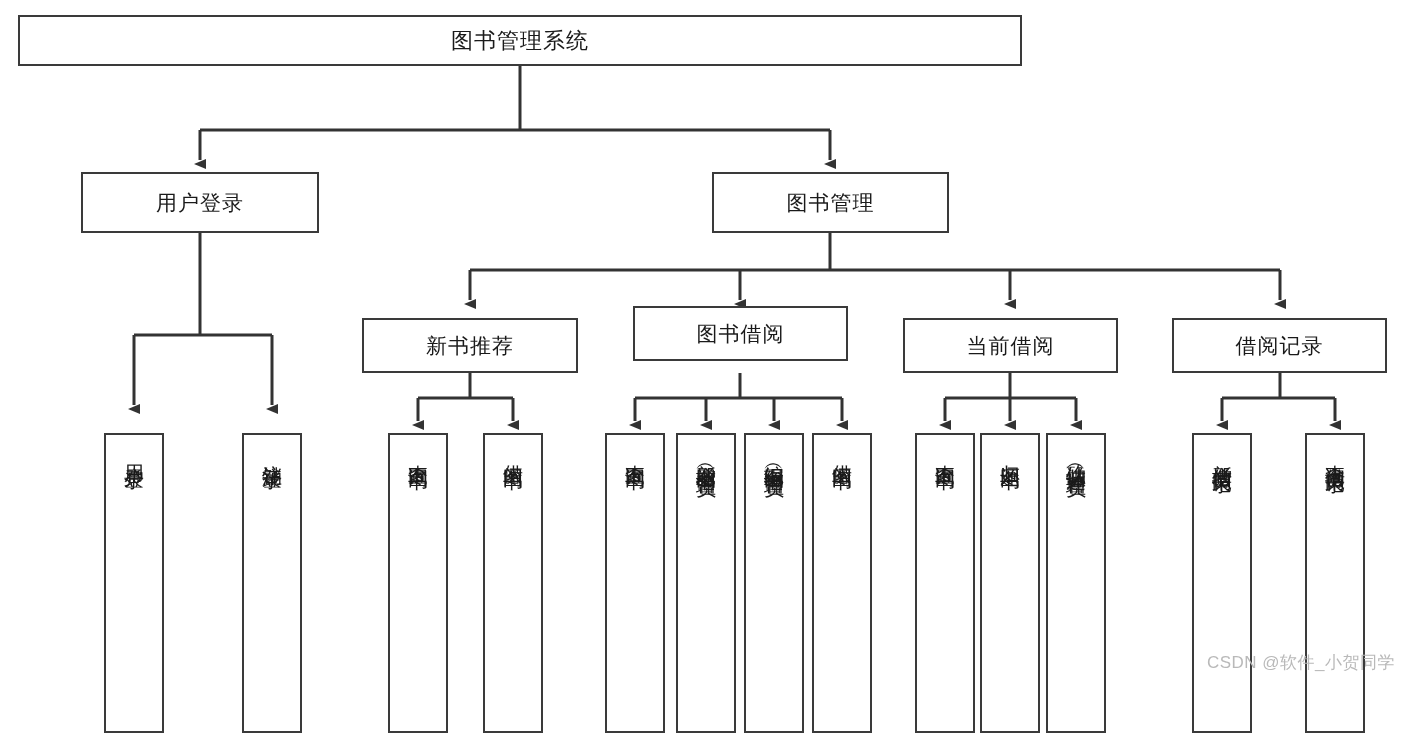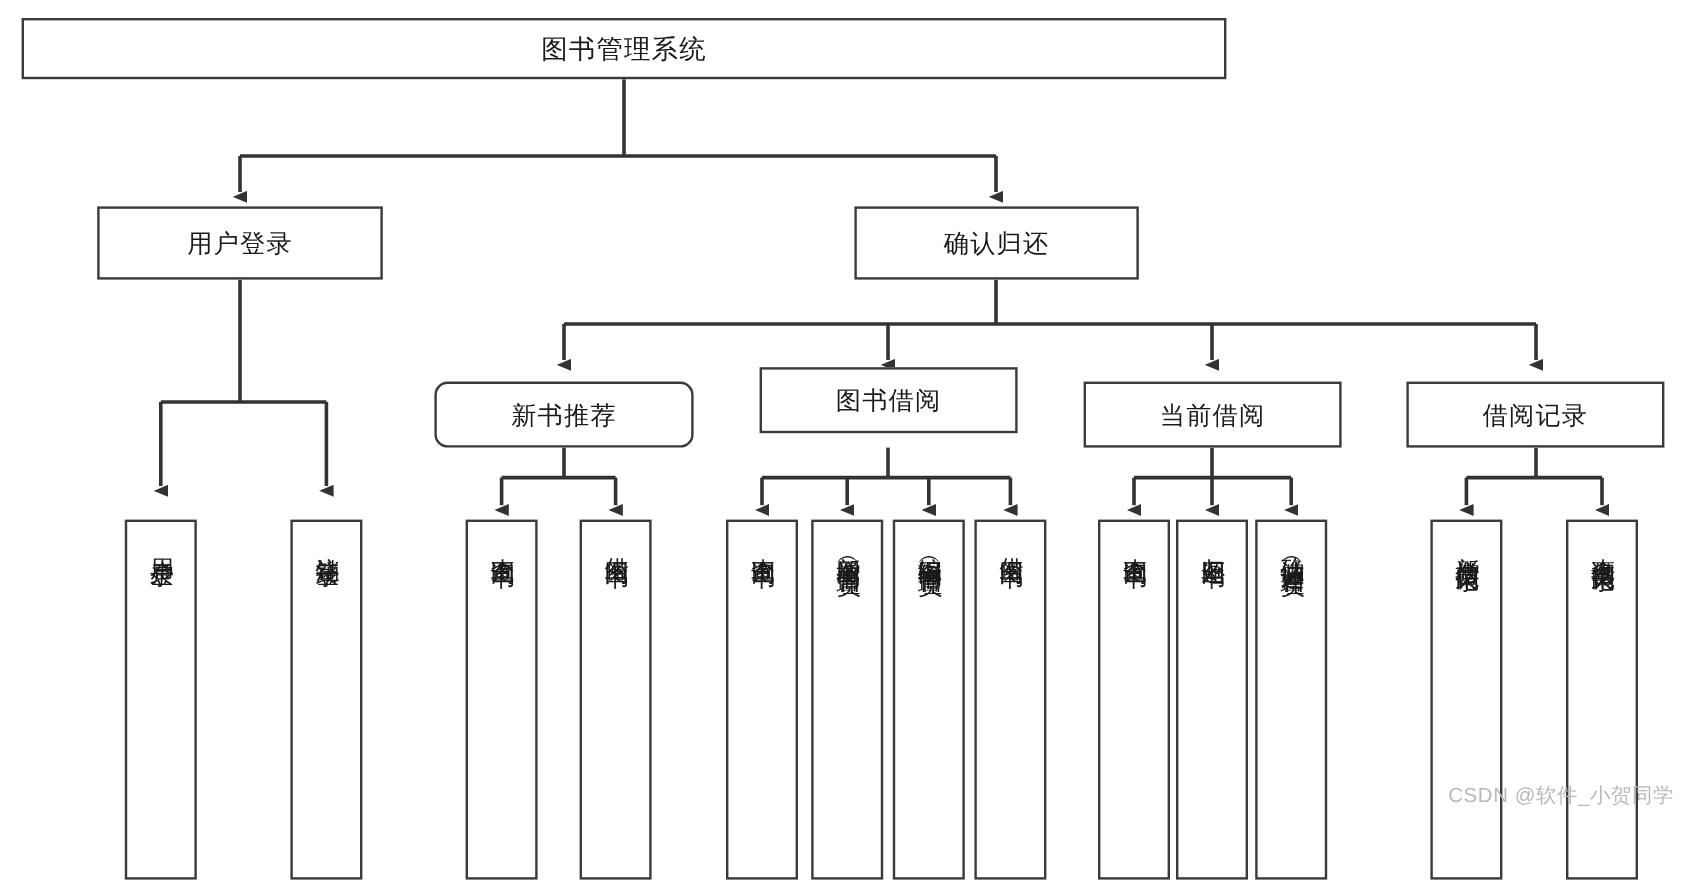--- a/index.html
+++ b/index.html
@@ -75,24 +75,24 @@
   </svg>
 
   <div class="node root" style="left:18px;top:15px;width:1004px;height:51px;">
     <span>图书管理系统</span>
   </div>
 
   <div class="node horiz" style="left:81px;top:172px;width:238px;height:61px;">
     <span>用户登录</span>
   </div>
   <div class="node horiz" style="left:712px;top:172px;width:237px;height:61px;">
-    <span>确认归还</span>
+    <span>图书管理</span>
   </div>
 
-  <div class="node horiz" style="left:362px;top:318px;width:216px;height:55px;border-radius:11px;">
+  <div class="node horiz" style="left:362px;top:318px;width:216px;height:55px;">
     <span>新书推荐</span>
   </div>
   <div class="node horiz" style="left:633px;top:306px;width:215px;height:55px;">
     <span>图书借阅</span>
   </div>
   <div class="node horiz" style="left:903px;top:318px;width:215px;height:55px;">
     <span>当前借阅</span>
   </div>
   <div class="node horiz" style="left:1172px;top:318px;width:215px;height:55px;">
     <span>借阅记录</span>

